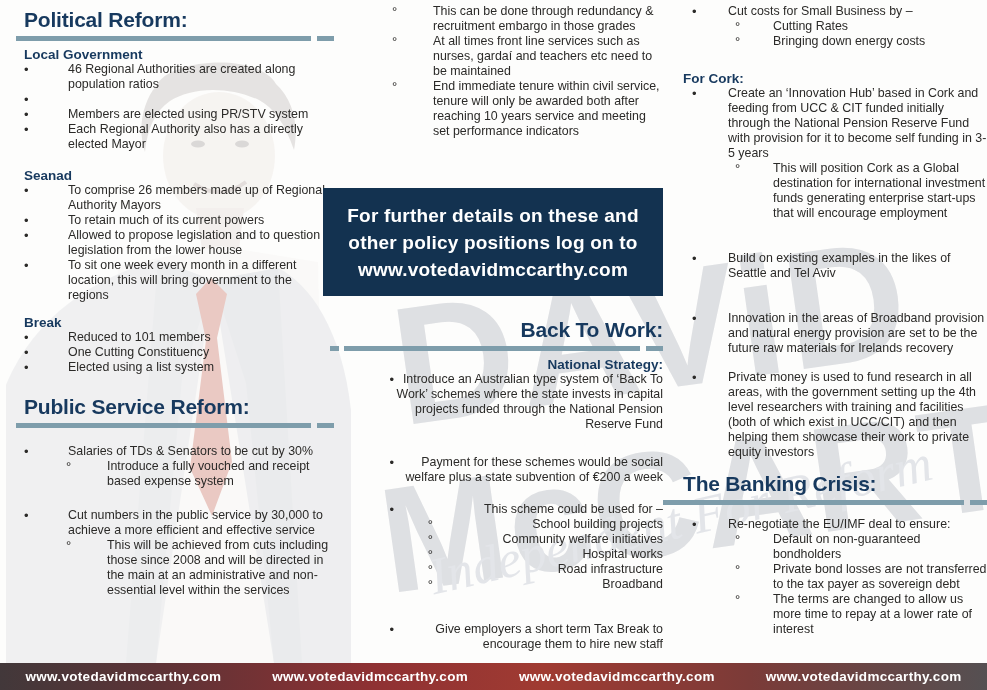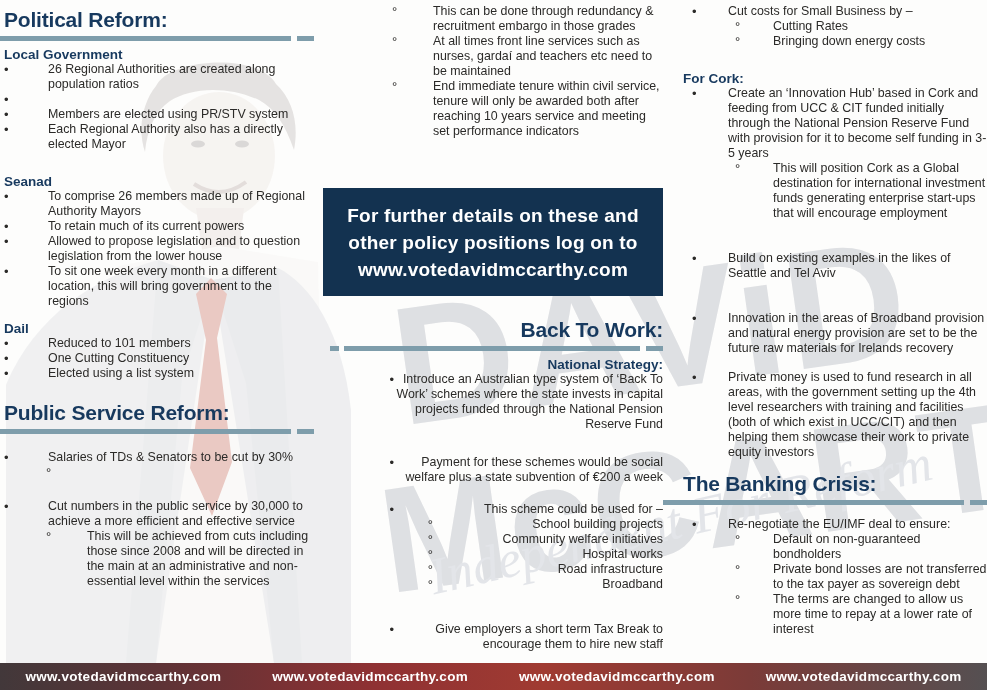--- a/index.html
+++ b/index.html
@@ -23,21 +23,21 @@
   }
   .wm-line1{left:392px;top:248px;font-size:168px;}
   .wm-line2{left:378px;top:408px;font-size:150px;}
   .wm-script{
     position:absolute;z-index:0;left:430px;top:548px;font-size:52px;
     font-family:"Liberation Serif", serif;font-style:italic;color:#e3e5e9;
     transform:rotate(-13deg);transform-origin:left center;white-space:nowrap;
   }
   
   .col{position:absolute;z-index:1;}
-  #col1{left:4px;top:8px;width:310px;}
+  #col1{left:24px;top:8px;width:310px;}
   #col2-top{left:330px;top:4px;width:332px;}
   #col2-main{left:330px;top:318px;width:333px;text-align:right;}
   #col3{left:663px;top:4px;width:324px;}
 
   .h1{
     font-size:21px;font-weight:bold;color:var(--navy);margin:0;
     letter-spacing:-0.2px;
   }
   .bar-row{display:flex;align-items:center;margin-top:4px;height:5px;}
   .bar-main{flex:1;height:5px;background:var(--bar);}
@@ -50,21 +50,21 @@
   .list{font-size:12.4px;line-height:15px;}
   .li{display:flex;}
   .li .marker{flex:0 0 44px;}
   .li.l1 .marker{font-size:13px;}
   .li.l2{padding-left:42px;}
   .li.l2 .marker{flex:0 0 41px;font-size:13px;}
   .li .txt{flex:1;}
 
   
   .mt6{margin-top:6px;}  .mt12{margin-top:12px;}
-  .mt16{margin-top:16px;}.mt20{margin-top:20px;} .mt22{margin-top:22px;}.mt32{margin-top:22px;}
+  .mt16{margin-top:16px;}.mt20{margin-top:20px;} .mt22{margin-top:22px;}.mt32{margin-top:16px;}
 
   #col2-main .h1{padding-left:15px;}
   #col2-main .sub{padding-left:17px;}
   #col2-top .list, #col2-main .list{padding-left:20px;}
   #col3 .list{padding-left:29px;}
   #col3 .li .marker{flex:0 0 36px;}
   #col3 .li.l2{padding-left:43px;}
   #col3 .li.l2 .marker{flex:0 0 38px;}
   #col3 .sub, #col3 .h1{padding-left:20px;}
 
@@ -116,21 +116,21 @@
 <div class="col" id="col1">
   <h1 class="h1">Political Reform:</h1>
   <div class="bar-row">
     <div class="bar-main"></div>
     <div class="bar-dash"></div>
   </div>
   <h2 class="sub mt6">Local Government</h2>
   <div class="list">
       <div class="li l1">
         <span class="marker">•</span>
-        <span class="txt">26 Regional Authorities are created along population ratios</span>
+        <span class="txt">46 Regional Authorities are created along population ratios</span>
       </div>
       <div class="li l1">
         <span class="marker">•</span>
       </div>
       <div class="li l1">
         <span class="marker">•</span>
         <span class="txt">Members are elected using PR/STV system</span>
       </div>
       <div class="li l1">
         <span class="marker">•</span>
@@ -151,21 +151,21 @@
       <div class="li l1">
         <span class="marker">•</span>
         <span class="txt">Allowed to propose legislation and to question legislation from the lower house</span>
       </div>
       <div class="li l1">
         <span class="marker">•</span>
         <span class="txt">To sit one week every month in a different location, this will bring government to the regions</span>
       </div>
     </div>
 
-  <h2 class="sub mt12">Dail</h2>
+  <h2 class="sub mt12">Break</h2>
   <div class="list">
       <div class="li l1">
         <span class="marker">•</span>
         <span class="txt">Reduced to 101 members</span>
       </div>
       <div class="li l1">
         <span class="marker">•</span>
         <span class="txt">One Cutting Constituency</span>
       </div>
       <div class="li l1">
@@ -179,20 +179,21 @@
     <div class="bar-main"></div>
     <div class="bar-dash"></div>
   </div>
   <div class="list mt16">
       <div class="li l1">
         <span class="marker">•</span>
         <span class="txt">Salaries of TDs &amp; Senators to be cut by 30%</span>
       </div>
       <div class="li l2">
         <span class="marker">°</span>
+        <span class="txt">Introduce a fully vouched and receipt based expense system</span>
       </div>
       <div class="li l1" style="margin-top: 19px;">
         <span class="marker">•</span>
         <span class="txt">Cut numbers in the public service by 30,000 to achieve a more efficient and effective service</span>
       </div>
       <div class="li l2">
         <span class="marker">°</span>
         <span class="txt">This will be achieved from cuts including those since 2008 and will be directed in the main at an administrative and non-essential level within the services</span>
       </div>
     </div>

